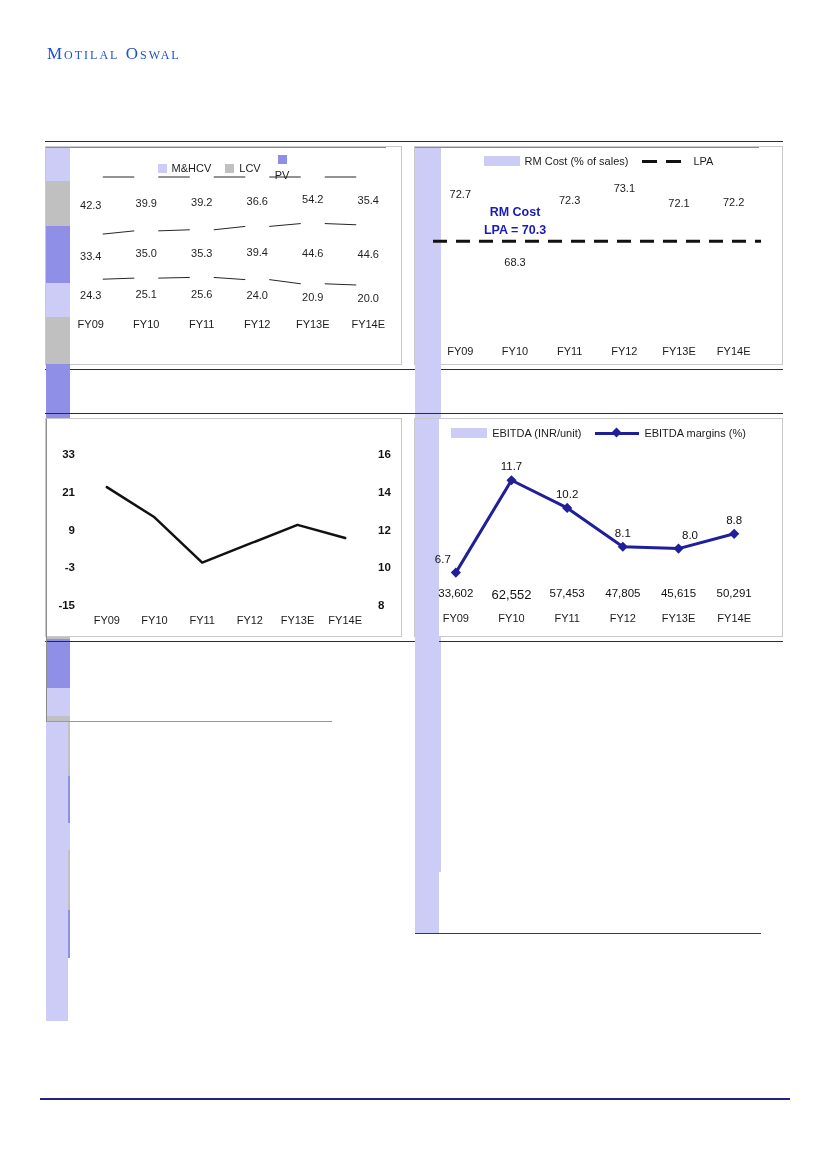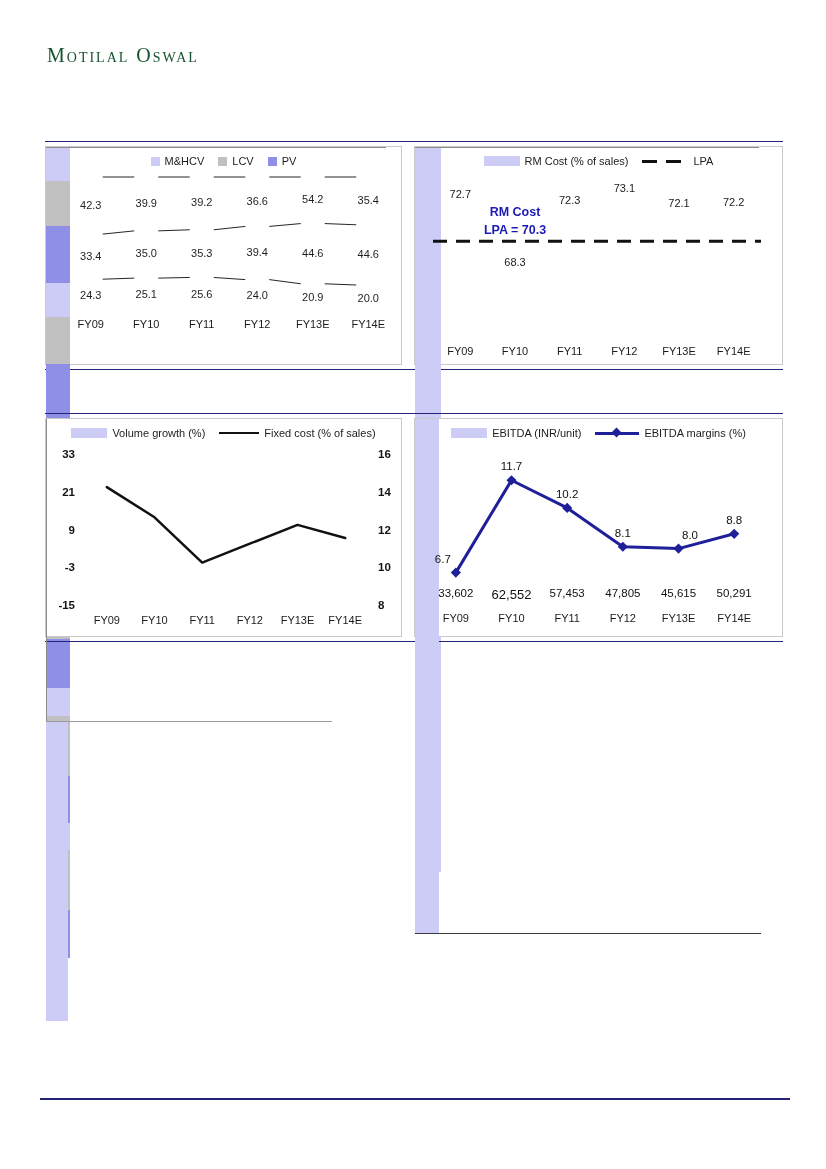--- a/index.html
+++ b/index.html
@@ -1,20 +1,20 @@
 <!DOCTYPE html>
 <html><head>
 <meta charset="utf-8">
 <style>
   :root{ --navy:#23237a; }
   html,body{ margin:0; padding:0; background:#ffffff; }
   .page{ position:relative; width:826px; height:1169px; background:#fff; overflow:hidden;
          font-family:"Liberation Sans", sans-serif; }
   .logo{ position:absolute; left:47px; top:44px; font-family:"Liberation Serif", serif;
-         font-variant:small-caps; font-size:20px; letter-spacing:2px; color:#14532d; }
+         font-variant:small-caps; font-size:17px; letter-spacing:2px; color:#1d4ed8; }
   .band{ position:absolute; left:45px; width:738px; box-sizing:border-box;
          border-top:1.5px solid var(--navy); border-bottom:1.5px solid var(--navy);
          padding:4px 0; display:flex; justify-content:space-between; }
   .panel{ position:relative; background:#fff; border:1px solid #c9c9c9; height:219px;
           box-sizing:border-box; }
   .p-left{ width:357px; } .p-right{ width:369px; }
   .legend{ position:absolute; top:8px; left:0; right:0; display:flex; justify-content:center;
            align-items:center; font-size:11px; color:#1c1c1c; }
   .plot{ position:absolute; left:0; top:0; right:0; bottom:0; }
   .plot svg{ position:absolute; left:0; top:0; }
@@ -36,21 +36,21 @@
     <section class="panel p-left">
       <div class="legend" id="legend-mix">
           <div style="display: flex; align-items: center; gap: 5px; margin-left: 0px; justify-content: flex-end;">
             <div style="width: 9px; height: 9px; background: rgb(204, 204, 247);"></div>
             <div>M&amp;HCV</div>
           </div>
           <div style="display: flex; align-items: center; gap: 5px; margin-left: 14px;">
             <div style="width: 9px; height: 9px; background: rgb(192, 192, 192);"></div>
             <div>LCV</div>
           </div>
-          <div style="display: flex; align-items: center; gap: 5px; margin-left: 14px;">
+          <div style="display: flex; align-items: center; gap: 5px; margin-left: 14px; flex-direction: column;">
             <div style="width: 9px; height: 9px; background: rgb(143, 143, 232);"></div>
             <div>PV</div>
           </div>
         </div>
       <div class="plot" id="plot-mix">
           <div style="left: 10px; top: 165px; width: 340px; height: 1px; background: rgb(140, 140, 140);"></div>
           <div style="left: 32.75px; top: 132.195px; width: 24px; height: 32.805px; background: rgb(204, 204, 247);"></div>
           <div class="seglab" style="left: 44.75px; top: 141.597px;">24.3</div>
           <div style="left: 32.75px; top: 87.105px; width: 24px; height: 45.09px; background: rgb(192, 192, 192);"></div>
           <div class="seglab" style="left: 44.75px; top: 102.65px;">33.4</div>
@@ -148,30 +148,20 @@
           <div class="xlab" style="left: 154.675px; top: 198px;">FY11</div>
           <div class="xlab" style="left: 209.345px; top: 198px;">FY12</div>
           <div class="xlab" style="left: 264.015px; top: 198px;">FY13E</div>
           <div class="xlab" style="left: 318.685px; top: 198px;">FY14E</div>
         </div>
     </section>
   </div>
 
   <div class="band" style="top:413px">
     <section class="panel p-left">
-      <div class="legend" id="legend-vol">
-          <div style="display: flex; align-items: center; gap: 5px; margin-left: 0px;">
-            <div style="width: 36px; height: 10px; background: rgb(204, 204, 247);"></div>
-            <div>Volume growth (%)</div>
-          </div>
-          <div style="display: flex; align-items: center; gap: 5px; margin-left: 14px;">
-            <div style="width: 40px; height: 2.5px; background: rgb(17, 17, 17);"></div>
-            <div>Fixed cost (% of sales)</div>
-          </div>
-        </div>
       <div class="plot" id="plot-vol">
           <div style="left: 37px; top: 36px; width: 1px; height: 151px; background: rgb(140, 140, 140);"></div>
           <div style="left: 323px; top: 36px; width: 1px; height: 151px; background: rgb(140, 140, 140);"></div>
           <div style="left: 37px; top: 139.812px; width: 286px; height: 1px; background: rgb(154, 154, 154);"></div>
           <div class="tick" style="left: 0px; width: 29px; top: 29px; text-align: right;">33</div>
           <div class="tick" style="left: 0px; width: 29px; top: 66.75px; text-align: right;">21</div>
           <div class="tick" style="left: 0px; width: 29px; top: 104.5px; text-align: right;">9</div>
           <div class="tick" style="left: 0px; width: 29px; top: 142.25px; text-align: right;">-3</div>
           <div class="tick" style="left: 0px; width: 29px; top: 180px; text-align: right;">-15</div>
           <div class="tick" style="left: 332px; top: 29px;">16</div>

